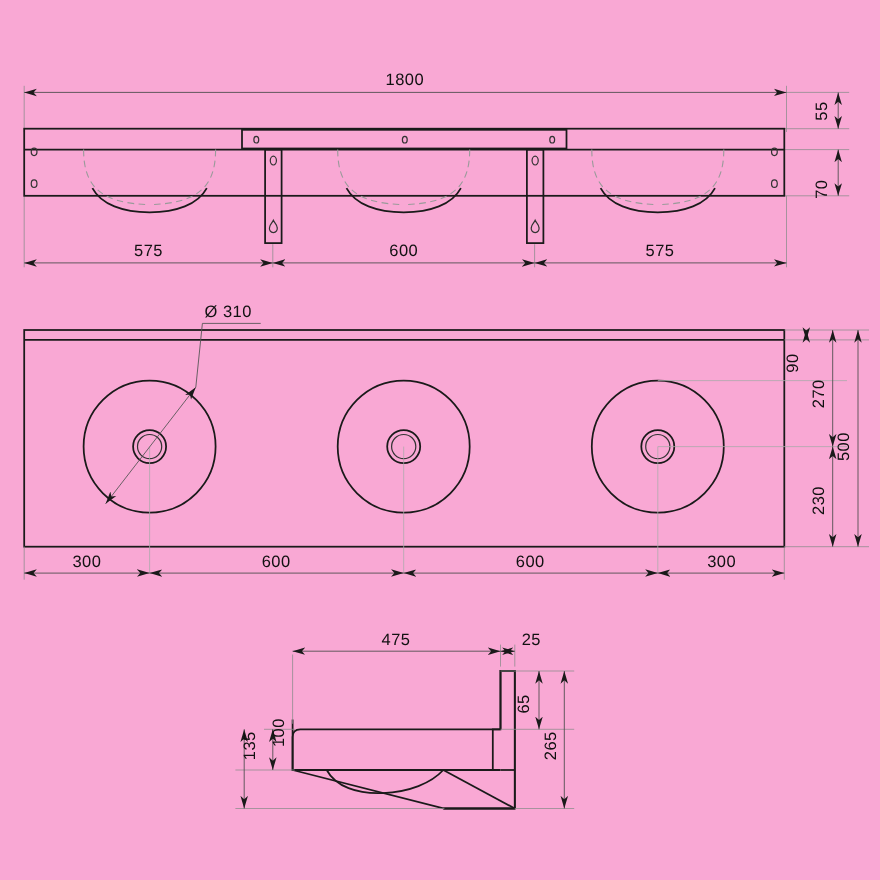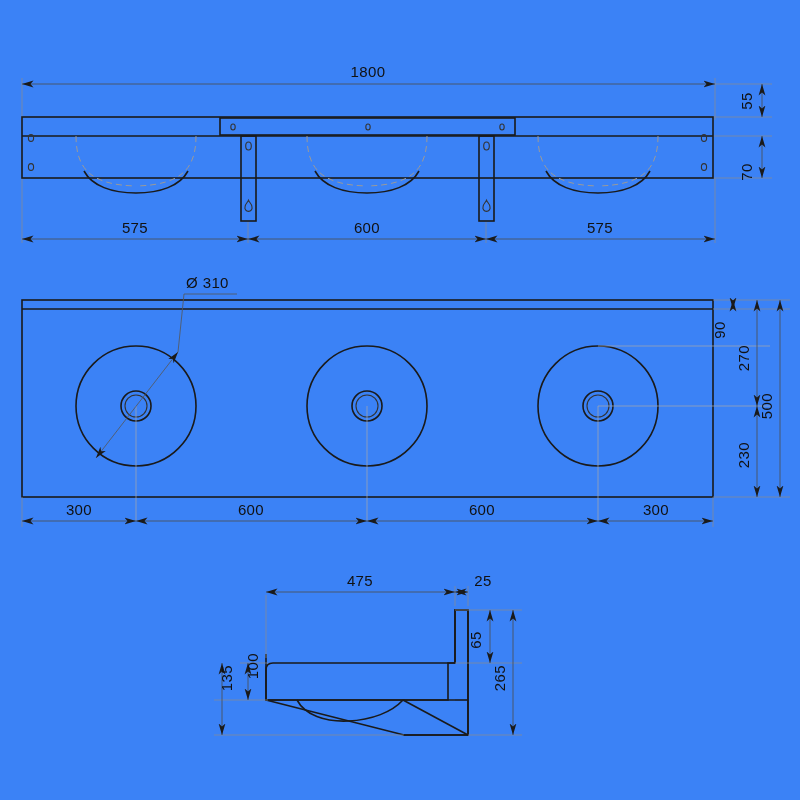--- a/index.html
+++ b/index.html
@@ -1,18 +1,18 @@
 <!DOCTYPE html>
 <html><head>
 <meta charset="utf-8">
 <style>
   html,body{margin:0;padding:0;background:#ffffff;}
   body{width:800px;height:800px;overflow:hidden;
        font-family:"Liberation Sans","DejaVu Sans",sans-serif;}
-  #sheet{position:relative;width:800px;height:800px;background:#3b82f6;}
+  #sheet{position:relative;width:800px;height:800px;background:#f9a8d4;}
   svg{display:block;}
   .obj{fill:none;stroke:#1a1a1a;stroke-width:1.6;stroke-linejoin:miter;stroke-linecap:butt;}
   .obj-thin{fill:none;stroke:#333333;stroke-width:1.1;}
   .hidden-ln{fill:none;stroke:#9a9a9a;stroke-width:1.0;stroke-dasharray:6 4;}
   .ext{fill:none;stroke:#8c8c8c;stroke-width:0.7;}
   .dim{fill:none;stroke:#4d4d4d;stroke-width:0.8;}
   .lead{fill:none;stroke:#555555;stroke-width:0.8;}
   .arrow{fill:#1a1a1a;stroke:none;}
   .dimtxt{fill:#111111;font-family:"Liberation Sans","DejaVu Sans",sans-serif;
           font-size:15px;letter-spacing:0.4px;}

